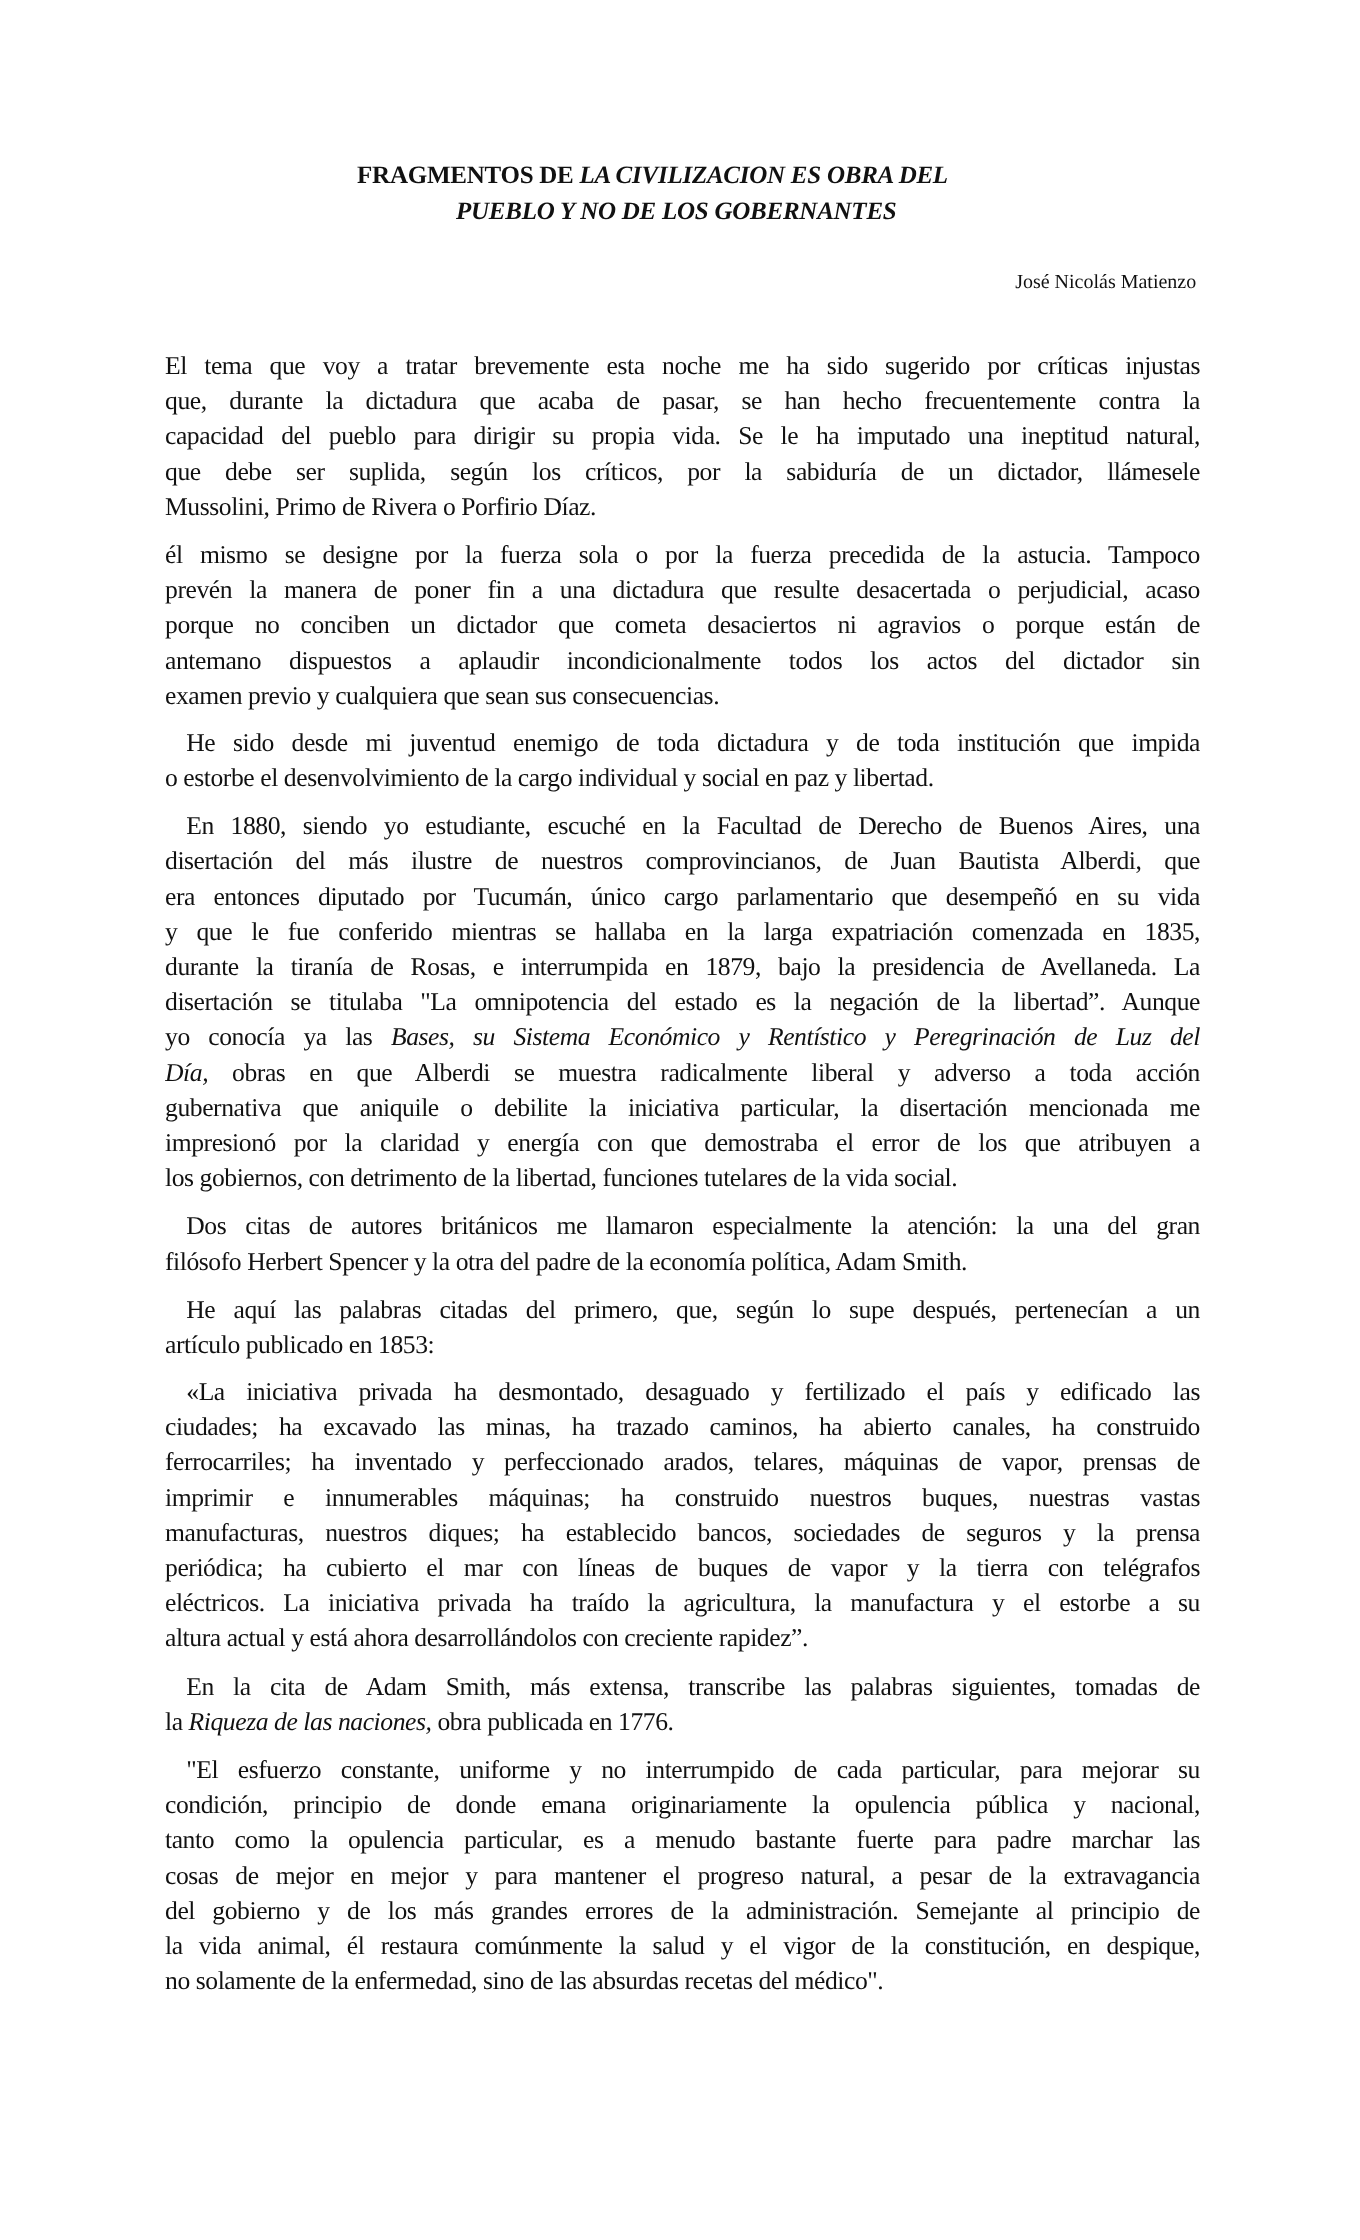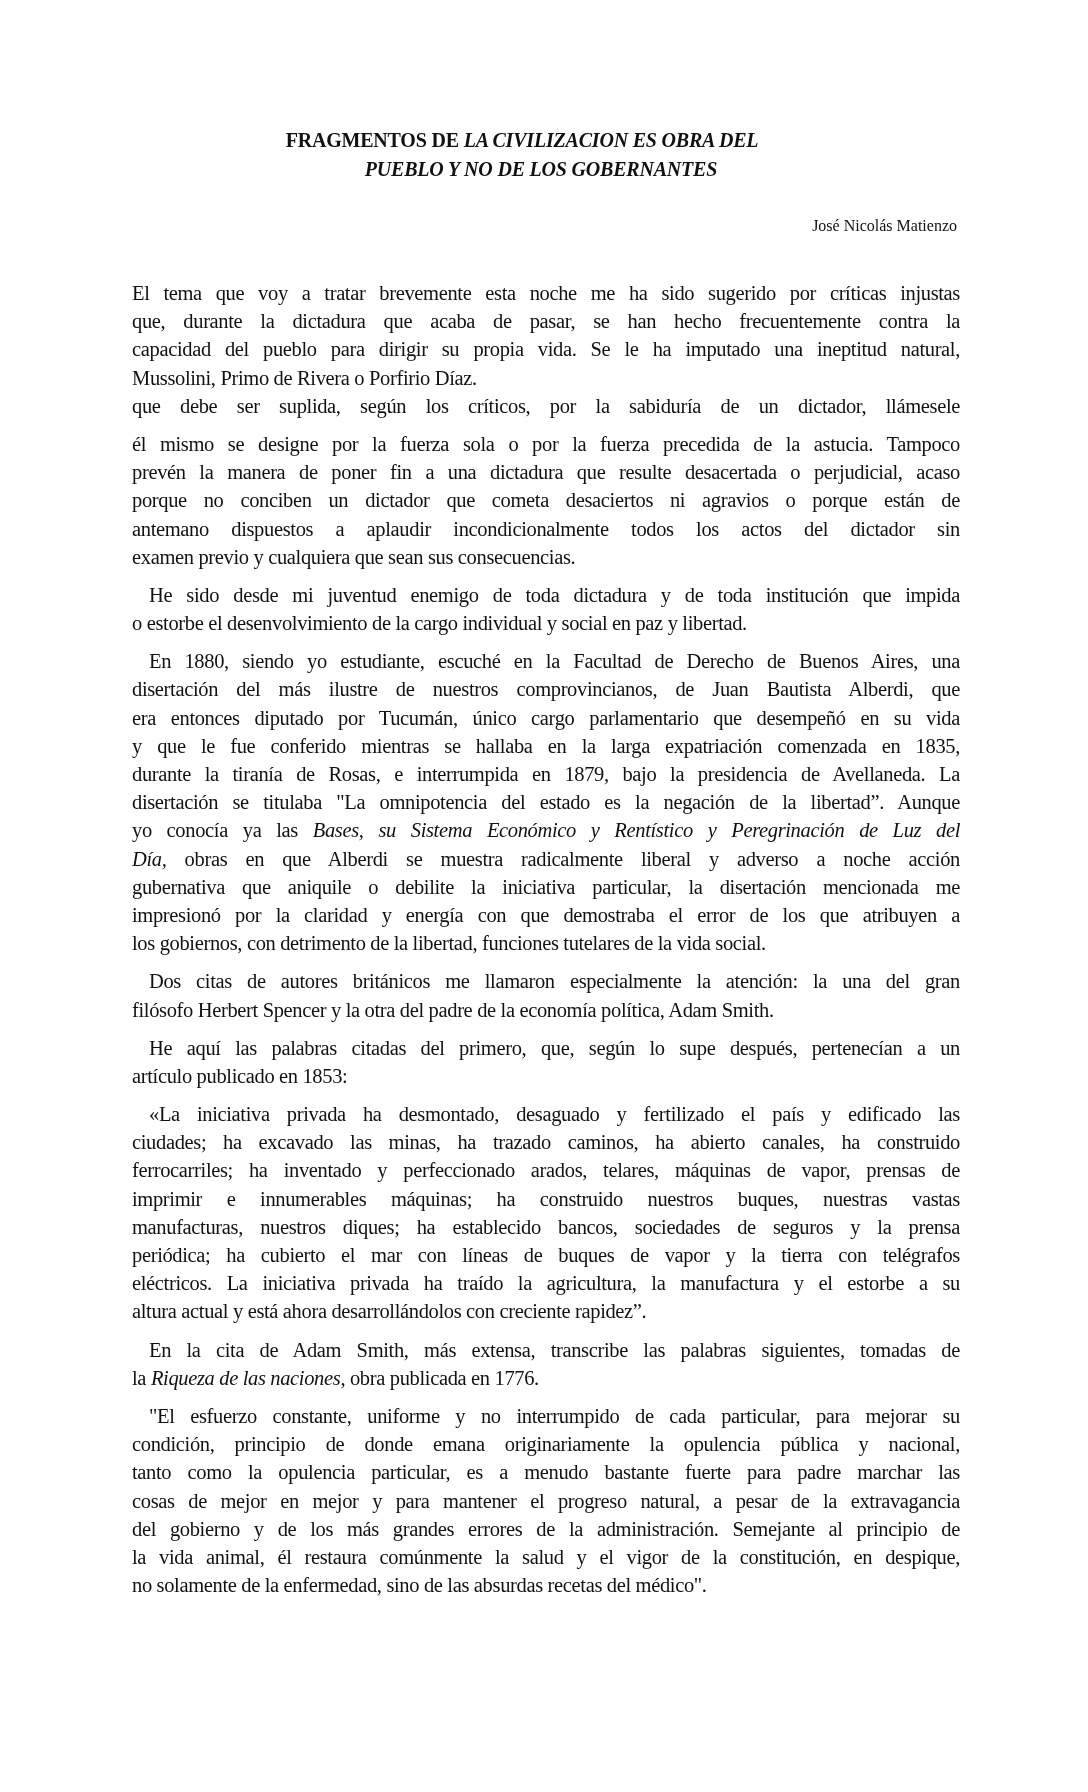--- a/index.html
+++ b/index.html
@@ -26,43 +26,43 @@
   <span class="l2"><i>PUEBLO Y NO DE LOS GOBERNANTES</i></span>
 </div>
 
 <div class="author">José Nicolás Matienzo</div>
 
 <div class="body" id="doc-body">
     <div class="para">
       <span class="line"><span>El tema que voy a tratar brevemente esta noche me ha sido sugerido por críticas injustas</span></span>
       <span class="line"><span>que, durante la dictadura que acaba de pasar, se han hecho frecuentemente contra la</span></span>
       <span class="line"><span>capacidad del pueblo para dirigir su propia vida. Se le ha imputado una ineptitud natural,</span></span>
+      <span class="line"><span>que debe ser suplida, según los críticos, por la sabiduría de un dictador, llámesele</span></span>
       <span class="line last"><span>Mussolini, Primo de Rivera o Porfirio Díaz.</span></span>
-      <span class="line"><span>que debe ser suplida, según los críticos, por la sabiduría de un dictador, llámesele</span></span>
     </div>
     <div class="para">
       <span class="line"><span>él mismo se designe por la fuerza sola o por la fuerza precedida de la astucia. Tampoco</span></span>
       <span class="line"><span>prevén la manera de poner fin a una dictadura que resulte desacertada o perjudicial, acaso</span></span>
       <span class="line"><span>porque no conciben un dictador que cometa desaciertos ni agravios o porque están de</span></span>
       <span class="line"><span>antemano dispuestos a aplaudir incondicionalmente todos los actos del dictador sin</span></span>
       <span class="line last"><span>examen previo y cualquiera que sean sus consecuencias.</span></span>
     </div>
     <div class="para">
       <span class="line indent"><span>He sido desde mi juventud enemigo de toda dictadura y de toda institución que impida</span></span>
       <span class="line last"><span>o estorbe el desenvolvimiento de la cargo individual y social en paz y libertad.</span></span>
     </div>
     <div class="para">
       <span class="line indent"><span>En 1880, siendo yo estudiante, escuché en la Facultad de Derecho de Buenos Aires, una</span></span>
       <span class="line"><span>disertación del más ilustre de nuestros comprovincianos, de Juan Bautista Alberdi, que</span></span>
       <span class="line"><span>era entonces diputado por Tucumán, único cargo parlamentario que desempeñó en su vida</span></span>
       <span class="line"><span>y que le fue conferido mientras se hallaba en la larga expatriación comenzada en 1835,</span></span>
       <span class="line"><span>durante la tiranía de Rosas, e interrumpida en 1879, bajo la presidencia de Avellaneda. La</span></span>
       <span class="line"><span>disertación se titulaba "La omnipotencia del estado es la negación de la libertad”. Aunque</span></span>
       <span class="line"><span>yo conocía ya las </span><i>Bases, su Sistema Económico y Rentístico y Peregrinación de Luz del</i></span>
-      <span class="line"><i>Día,</i><span> obras en que Alberdi se muestra radicalmente liberal y adverso a noche acción</span></span>
+      <span class="line"><i>Día,</i><span> obras en que Alberdi se muestra radicalmente liberal y adverso a toda acción</span></span>
       <span class="line"><span>gubernativa que aniquile o debilite la iniciativa particular, la disertación mencionada me</span></span>
       <span class="line"><span>impresionó por la claridad y energía con que demostraba el error de los que atribuyen a</span></span>
       <span class="line last"><span>los gobiernos, con detrimento de la libertad, funciones tutelares de la vida social.</span></span>
     </div>
     <div class="para">
       <span class="line indent"><span>Dos citas de autores británicos me llamaron especialmente la atención: la una del gran</span></span>
       <span class="line last"><span>filósofo Herbert Spencer y la otra del padre de la economía política, Adam Smith.</span></span>
     </div>
     <div class="para">
       <span class="line indent"><span>He aquí las palabras citadas del primero, que, según lo supe después, pertenecían a un</span></span>

